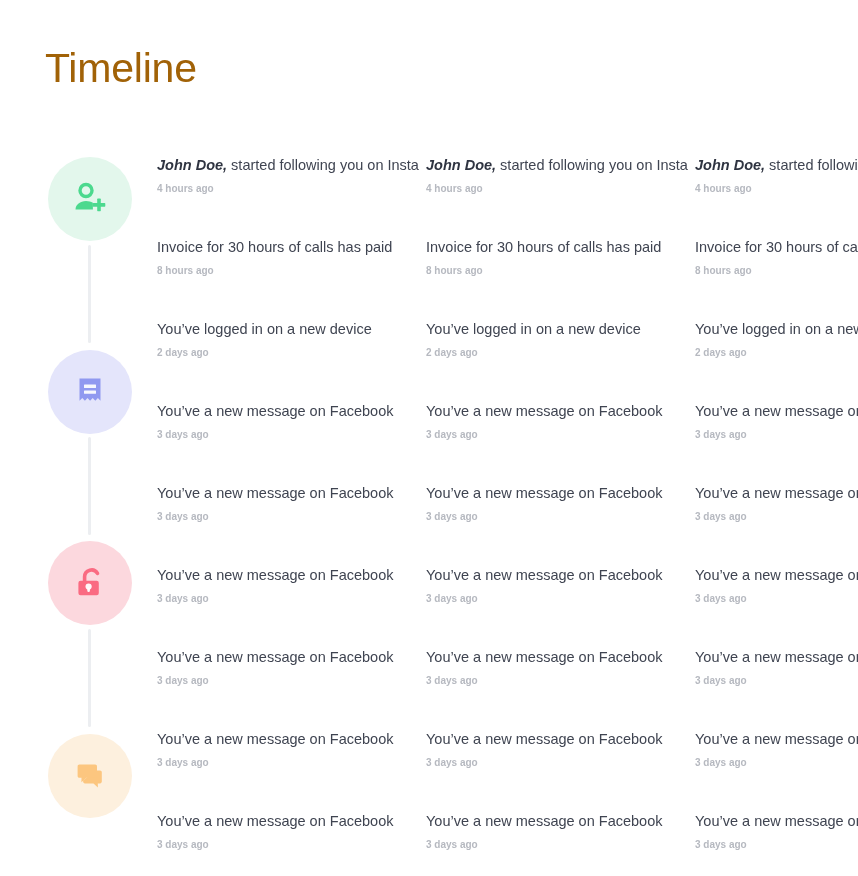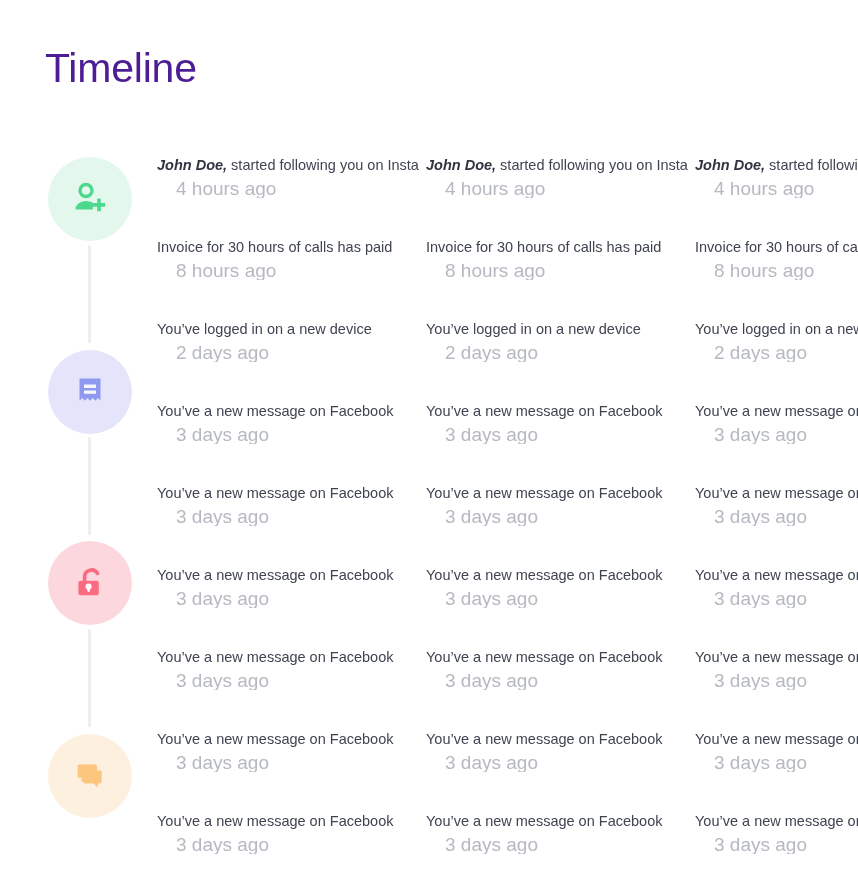--- a/index.html
+++ b/index.html
@@ -25,21 +25,21 @@
   }
 
   
   .page-title {
     position: absolute;
     left: 45px;
     top: 44px;
     font-size: 41px;
     font-weight: 300;
     letter-spacing: -0.2px;
-    color: #4c1d95;
+    color: #a16207;
     line-height: 1.2;
     white-space: nowrap;
   }
 
   
   .timeline {
     position: absolute;
     left: 0;
     top: 141px;
     width: 858px;
@@ -101,26 +101,25 @@
     line-height: 20px;
     white-space: nowrap;
   }
   .cell-title .who {
     font-weight: 700;
     color: #2f3441;
     font-style: italic;
   }
   .cell-time {
     margin-top: 5px;
-    font-size: 19px;
-    font-weight: 400;
+    font-size: 10px;
+    font-weight: 700;
     color: #b6b9c0;
     line-height: 18px;
     white-space: nowrap;
-    margin-left: 19px;
   }
 </style>
 </head>
 <body>
 
 <div class="page">
 
   <div class="page-title">Timeline</div>
 
   <div class="timeline">

